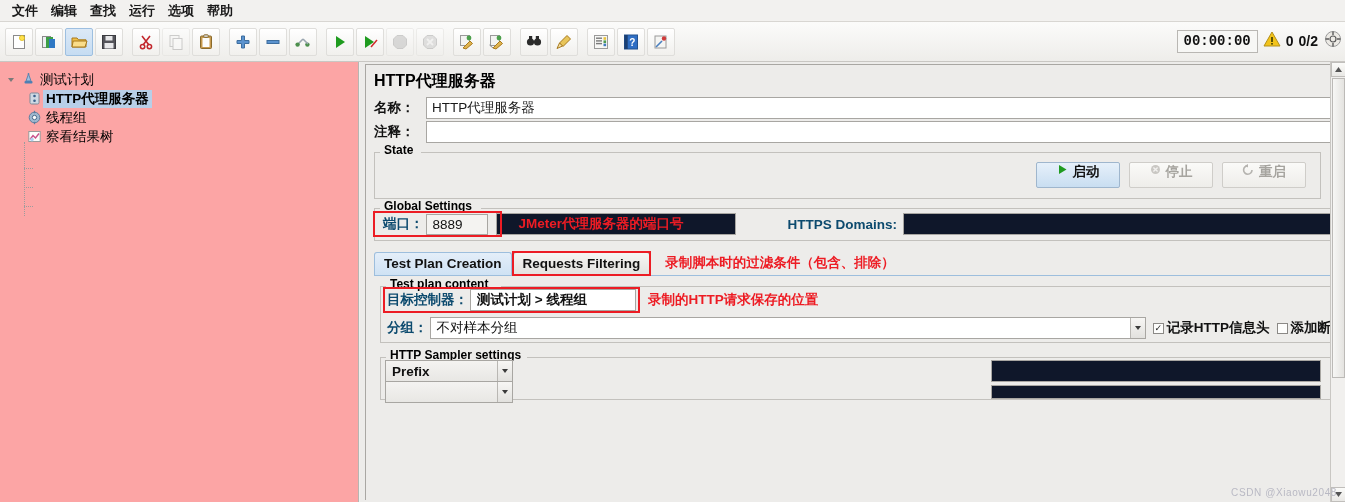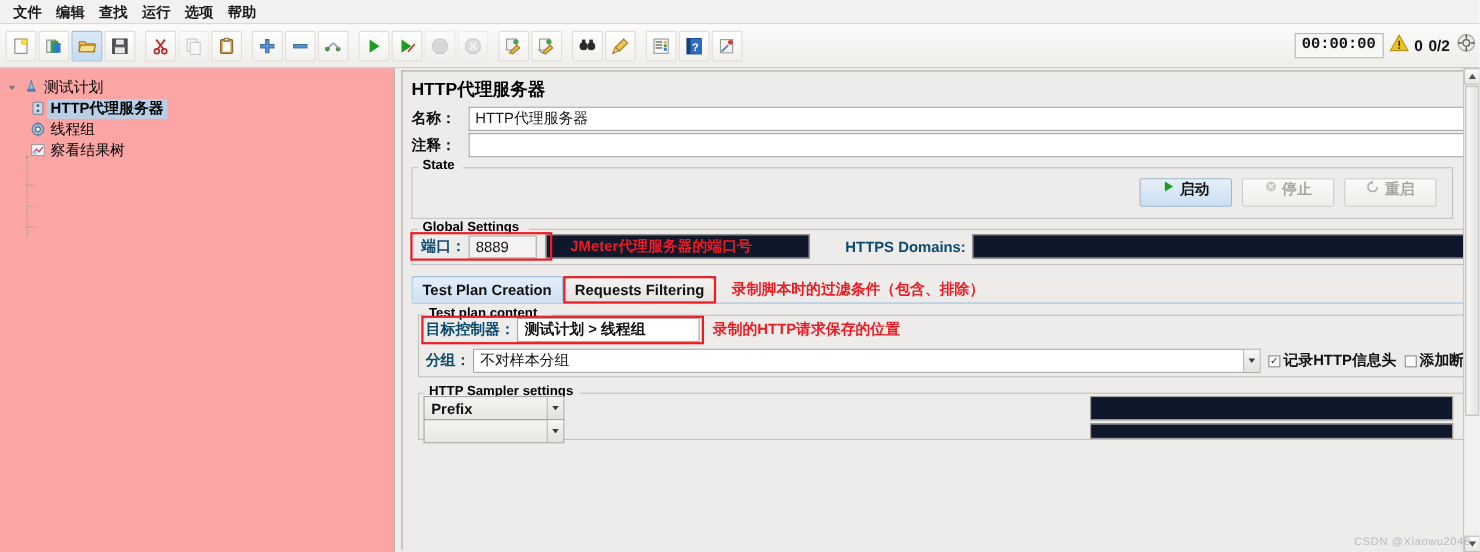--- a/index.html
+++ b/index.html
@@ -202,21 +202,21 @@
     border: 2px solid #ec1c24;
     pointer-events: none;
   }
   .annot-txt {
     color: #ed1c24; font-size: 13.5px; font-weight: bold;
     white-space: nowrap;
   }
 
   
   .tabs {
-    display: flex; align-items: flex-start;
+    display: flex; align-items: center;
     height: 24px;
     margin: 10px 0 0 8px;
   }
   .tab {
     height: 23px;
     display: flex; align-items: center;
     padding: 0 9px;
     font-size: 13.5px; font-weight: bold; color: #111;
     border: 1px solid #b0aeaa; border-bottom: none;
     background: linear-gradient(#f6f5f3, #e3e2df);
@@ -598,21 +598,21 @@
       <div class="gbox" style="margin-right:0px; border-right:none;">
         <div class="gbox-line-l"></div>
         <div class="gbox-line-r" style="left:106px; right:0;"></div>
         <div class="gbox-legend">Global Settings</div>
         <div class="gs-body">
           <span class="lbl-b" style="padding-left:6px;">端口：</span>
           <div class="num-in" style="margin-left:2px;">8889</div>
           <div class="text-in" style="width:240px; margin-left:8px; justify-content:flex-start; padding-left:22px;">
             <span class="annot-txt">JMeter代理服务器的端口号</span>
           </div>
-          <span class="lbl-b" style="margin-left:33px;">HTTPS Domains:</span>
+          <span class="lbl-b" style="margin-left:52px;">HTTPS Domains:</span>
           <div class="text-in" style="flex:1 1 auto; margin-left:6px; margin-right:0;"></div>
         </div>
       </div>
 
       <div class="tabs">
         <div class="tab active">Test Plan Creation</div>
         <div class="tab">Requests Filtering</div>
         <div class="annot-txt" style="margin-left:14px; align-self:center;">录制脚本时的过滤条件（包含、排除）</div>
       </div>
 

